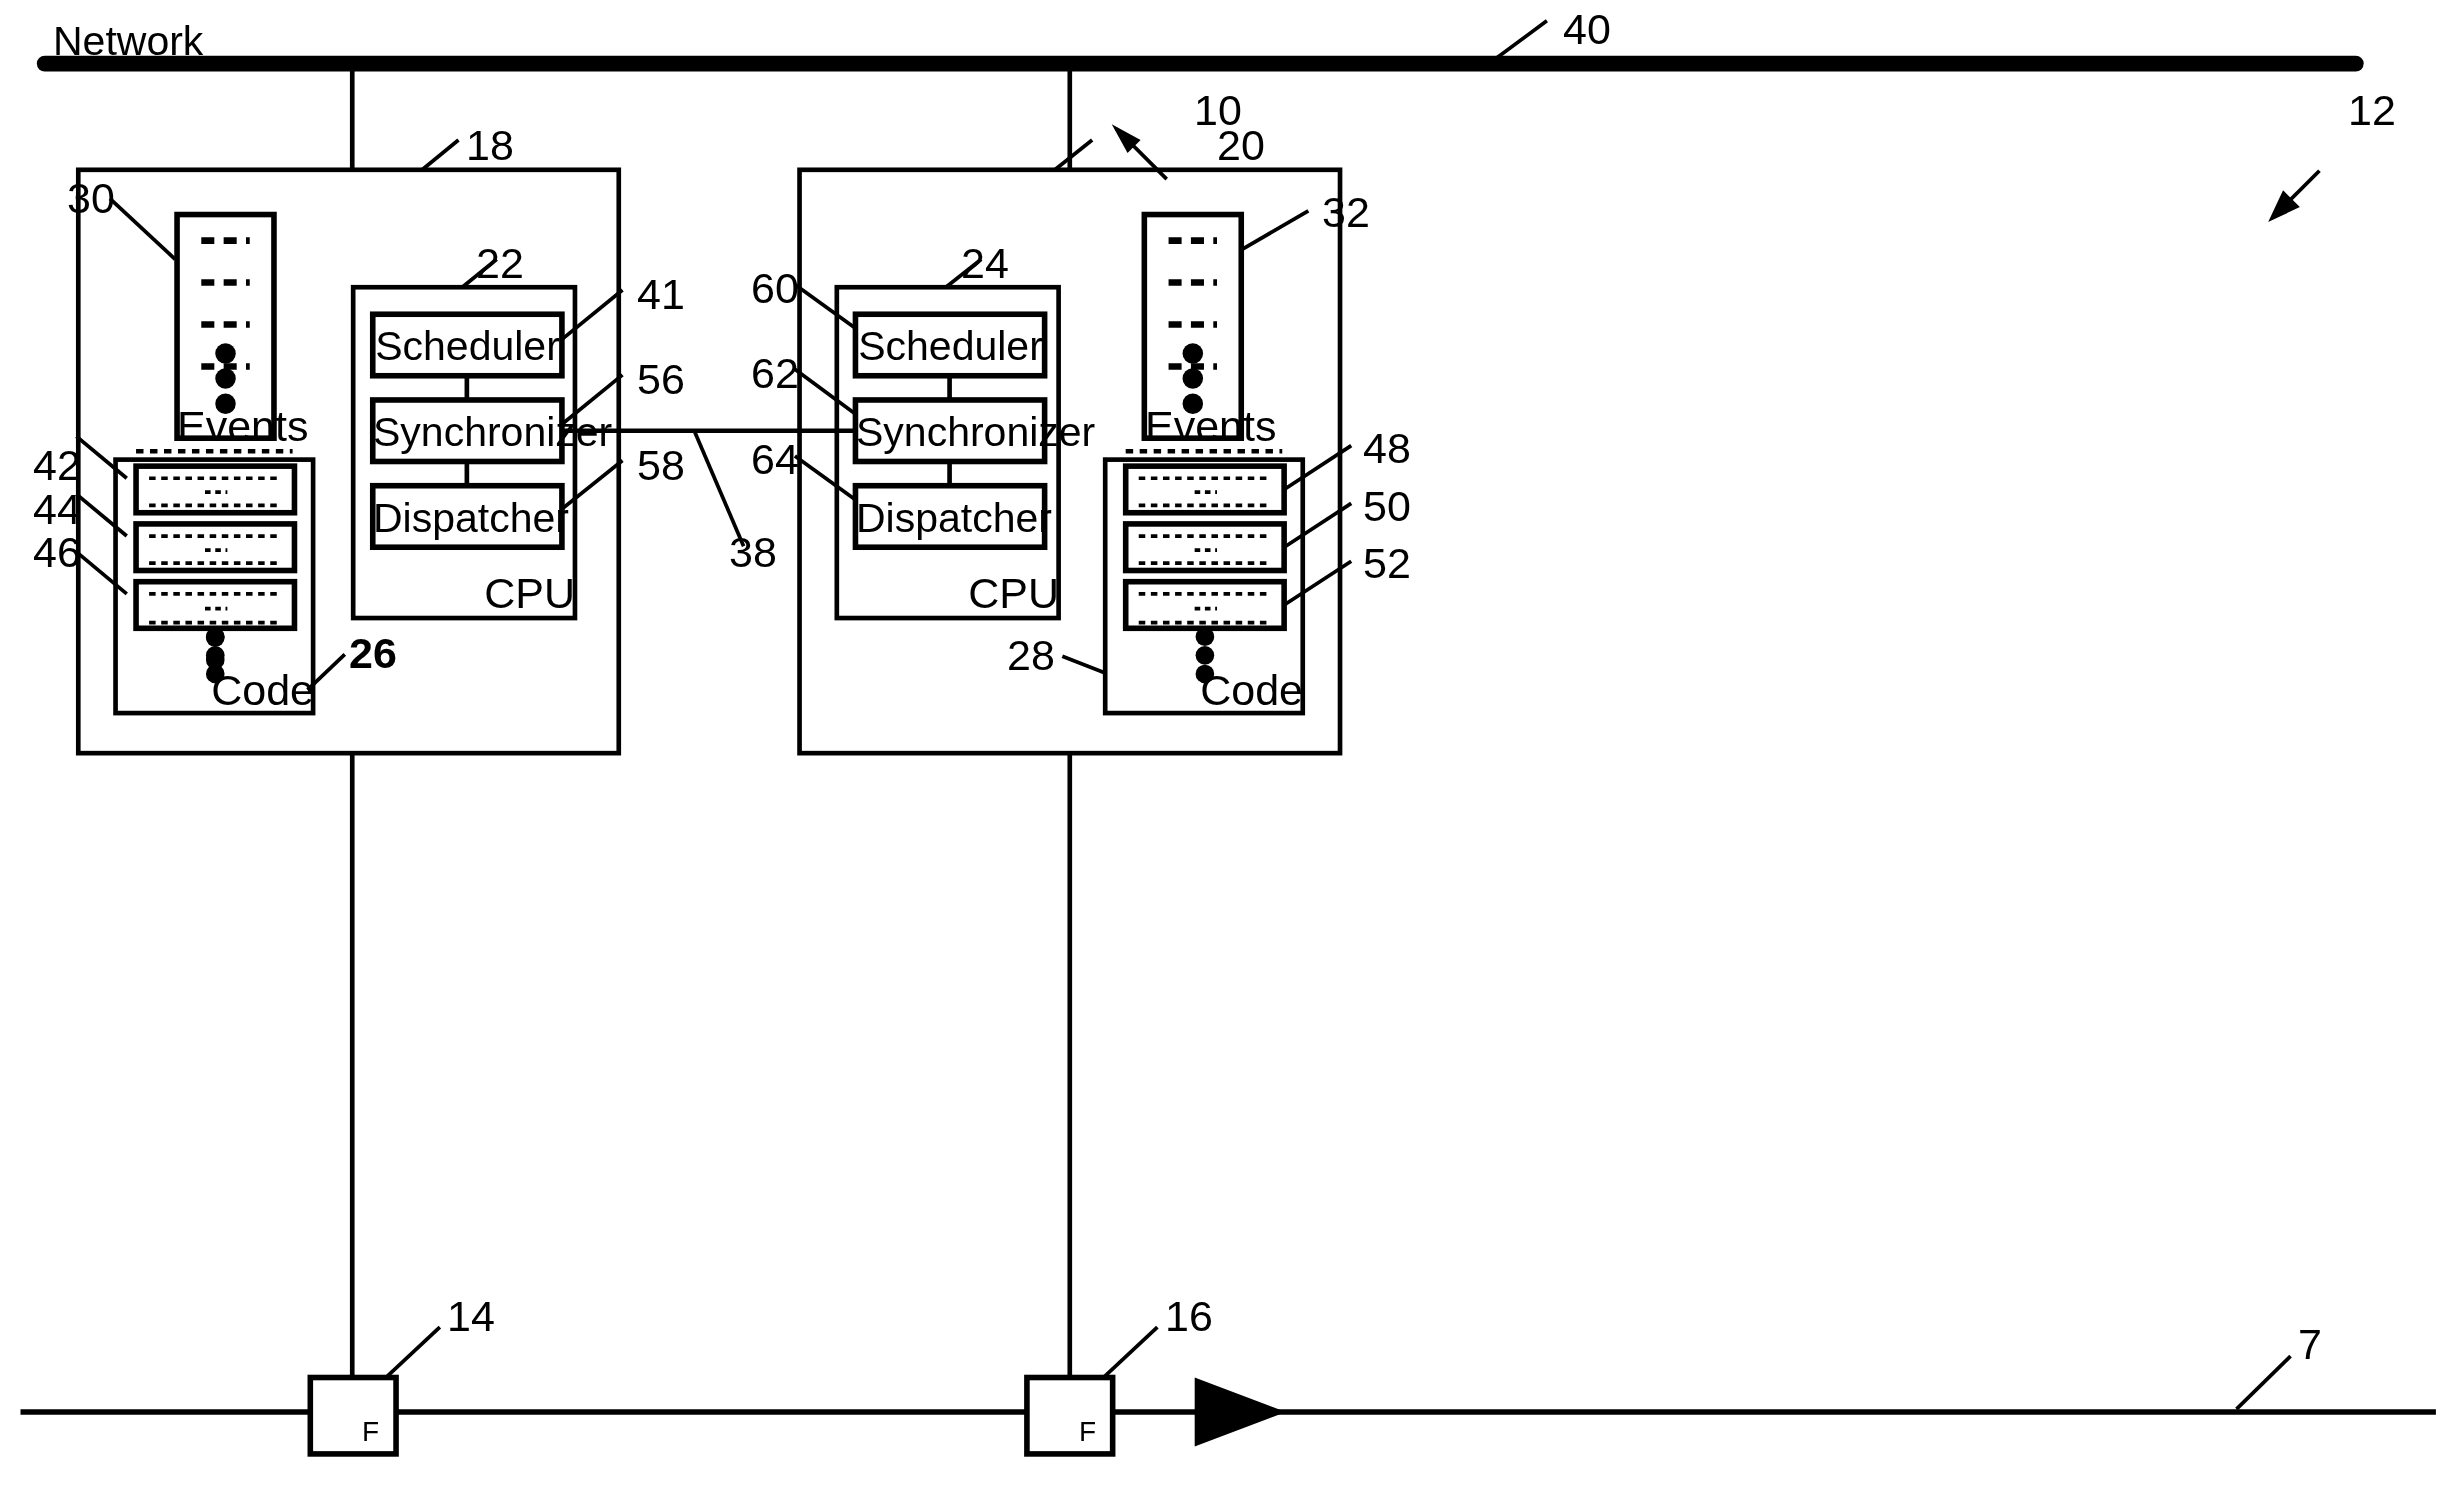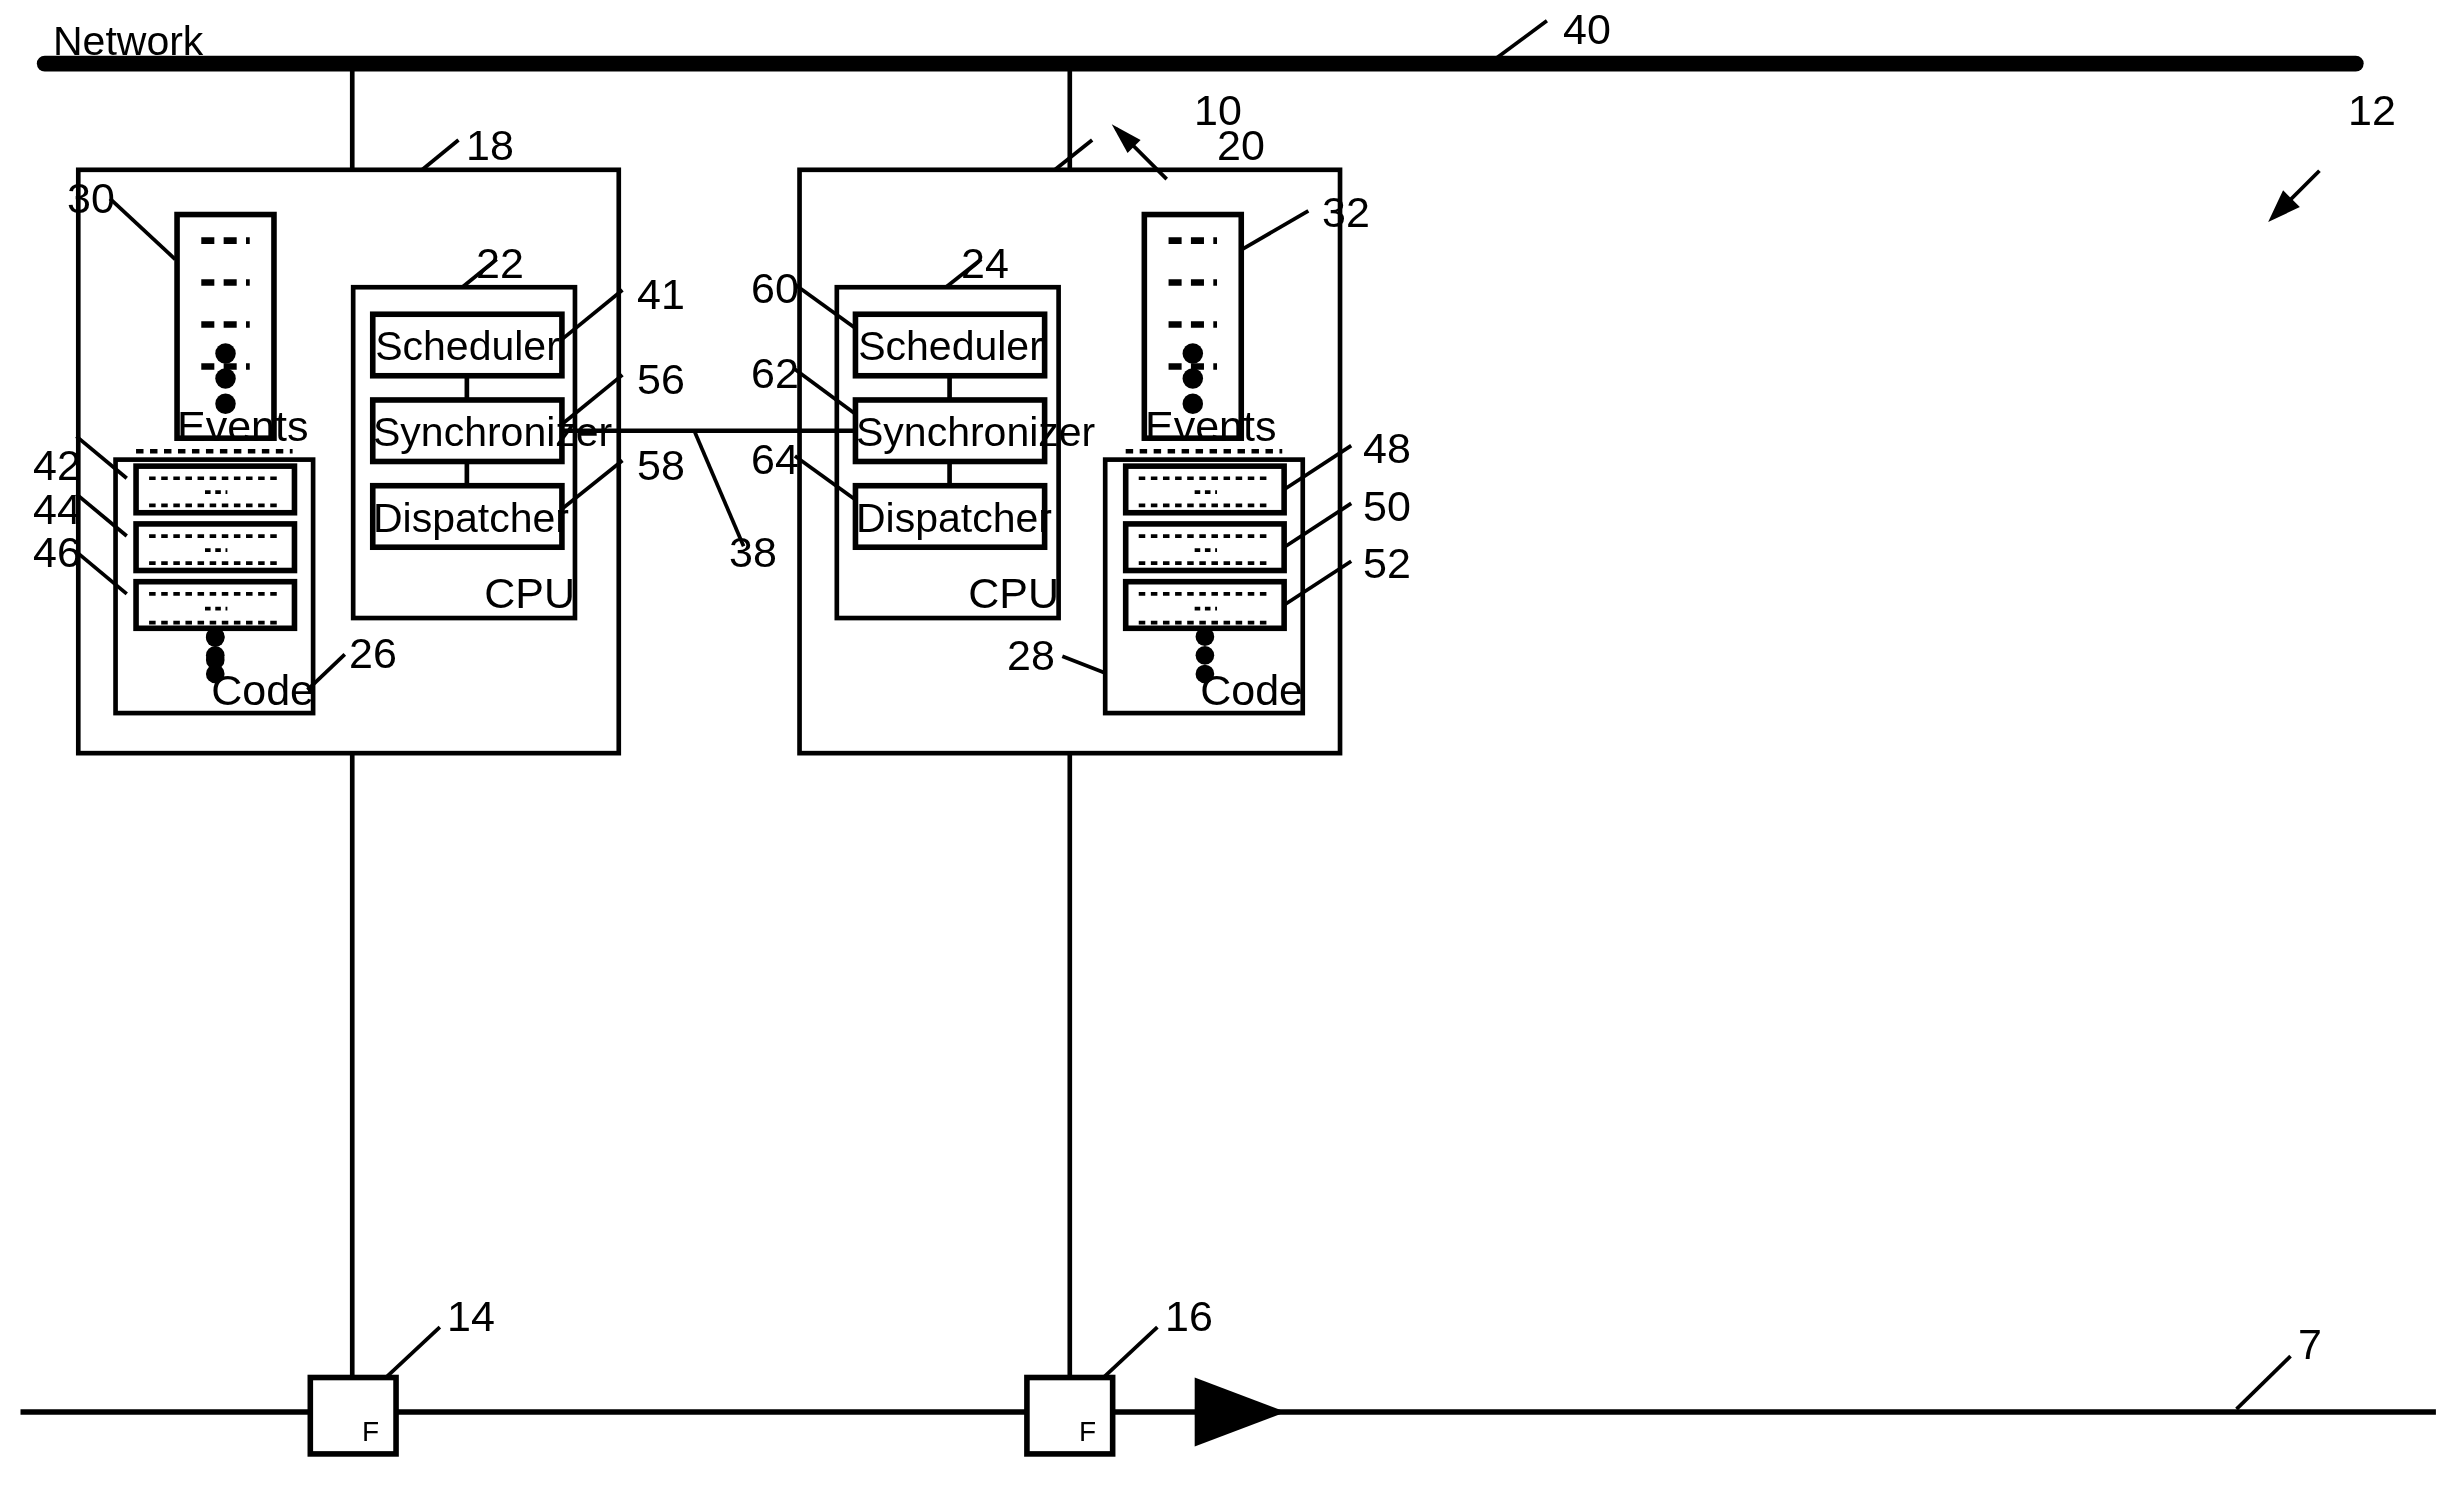--- a/index.html
+++ b/index.html
@@ -200,21 +200,21 @@
   <div class="ref" style="left:466px;top:124px;">18</div>
   <div class="ref" style="left:1217px;top:124px;">20</div>
 
   <div class="ref" style="left:67px;top:177px;">30</div>
   <div class="boxlbl" style="left:177px;top:405px;width:97px;">Events</div>
 
   <div class="ref" style="left:33px;top:416px;margin-top:28px;">42</div>
   <div class="ref" style="left:33px;top:488px;">44</div>
   <div class="ref" style="left:33px;top:531px;">46</div>
   <div class="boxlbl" style="left:116px;top:669px;width:198px;">Code</div>
-  <div class="ref" style="left:349px;top:632px;">26</div>
+  <div class="ref" style="left:349px;top:632px;font-weight:bold;">26</div>
 
   <div class="ref" style="left:476px;top:242px;">22</div>
   <div class="unitlbl" style="left:373px;top:326px;width:189px;text-align:center;">Scheduler</div>
   <div class="unitlbl" style="left:373px;top:412px;width:189px;text-align:center;">Synchronizer</div>
   <div class="unitlbl" style="left:373px;top:498px;width:189px;text-align:center;">Dispatcher</div>
   <div class="boxlbl" style="left:353px;top:572px;width:222px;">CPU</div>
   <div class="ref" style="left:637px;top:273px;">41</div>
   <div class="ref" style="left:637px;top:358px;">56</div>
   <div class="ref" style="left:637px;top:444px;">58</div>
 

